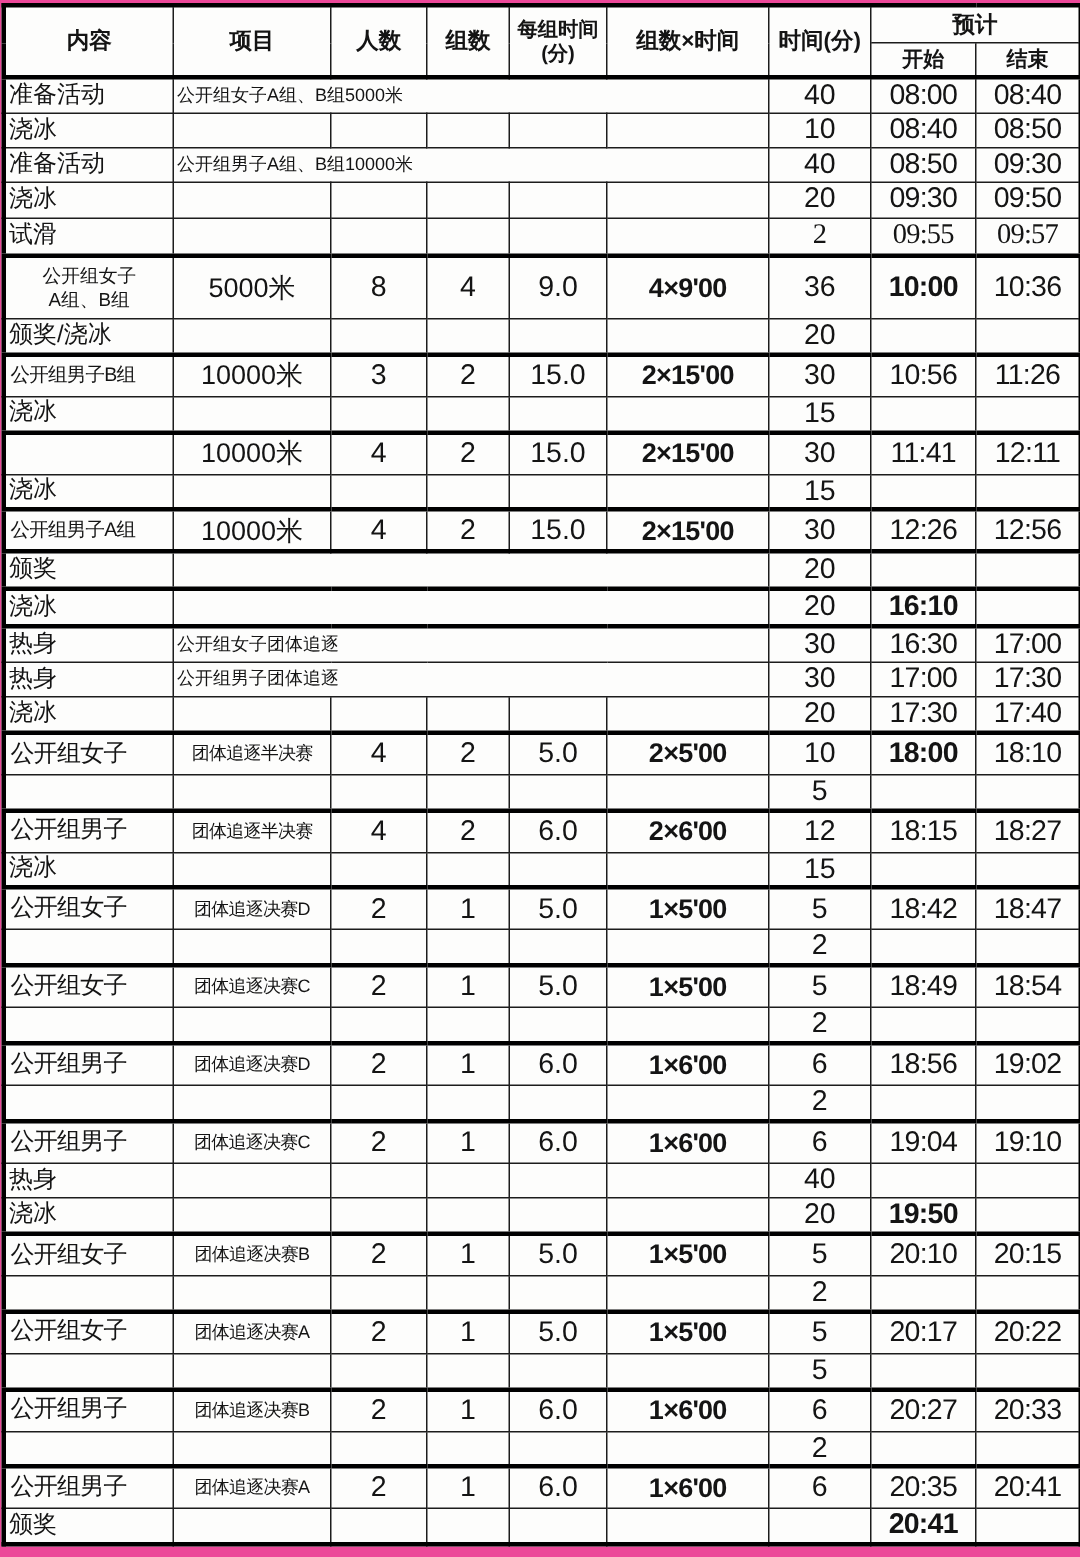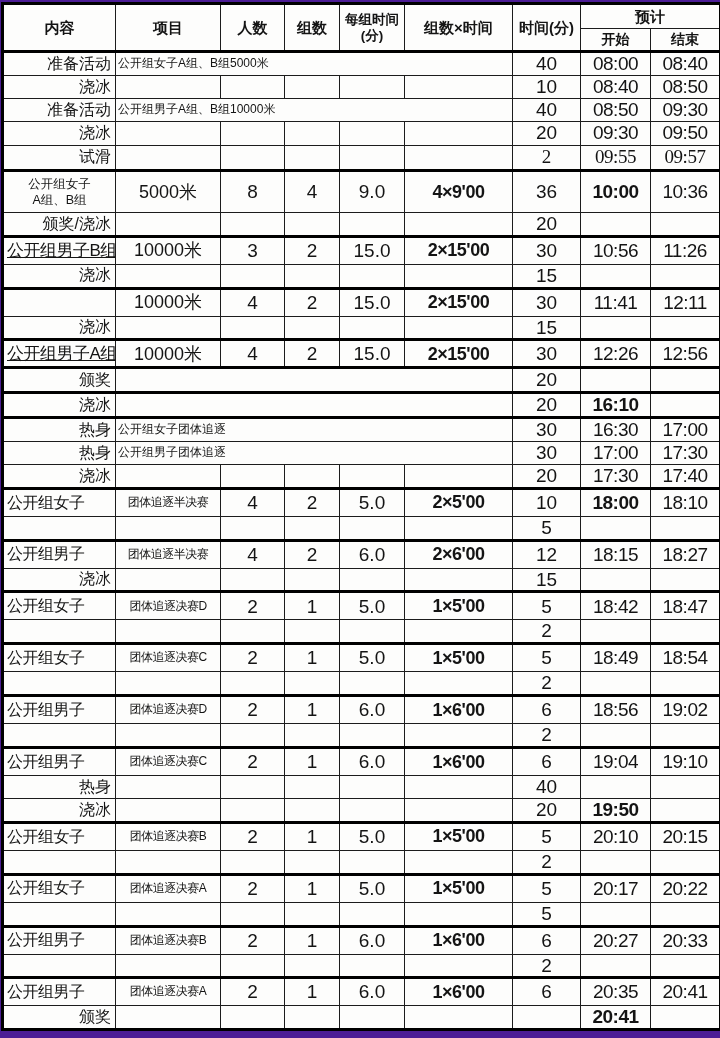--- a/index.html
+++ b/index.html
@@ -1,38 +1,38 @@
 <!DOCTYPE html>
 <html><head>
 <meta charset="utf-8">
 <style>
   html,body{margin:0;padding:0;background:#f5f5f3;}
   .page{
-    width:720px;height:1038px;background:#4c1d95;box-sizing:border-box;
+    width:720px;height:1038px;background:#ec4899;box-sizing:border-box;
     padding:2px 1px;font-family:"Liberation Sans","DejaVu Sans",sans-serif;color:#141414;
   }
   table.sched{
     border-collapse:collapse;table-layout:fixed;width:718px;
     border:3px solid #000;background:#fdfdfc;
   }
   .sched th,.sched td{
     border:1px solid #1c1c1c;overflow:hidden;padding:0 2px;
     text-align:center;vertical-align:middle;line-height:1.15;
     white-space:nowrap;
   }
   .sched thead th{font-weight:bold;font-size:15px;}
   .sched thead tr.h1 th{height:23px;}
   .sched thead tr.h2 th{height:21px;font-size:14px;}
   .sched thead{border-bottom:3px solid #000;}
   th .two-line{display:block;font-size:13.5px;line-height:1.12;}
   th.small-h{font-size:13.5px;}
   tr.tt td{border-top:3px solid #000;}
-  td.c-act{text-align:right;font-size:16px;padding-right:4px;}
+  td.c-act{text-align:left;font-size:16px;padding-right:21px;}
   td.c-grp{text-align:left;font-size:16px;padding-left:3px;letter-spacing:-0.5px;}
-  td.c-grpsm{text-align:left;font-size:17px;padding-left:3px;letter-spacing:-0.5px;text-decoration:underline;}
+  td.c-grpsm{text-align:left;font-size:13px;padding-left:3px;letter-spacing:-0.5px;}
   td.c-grp2{text-align:center;font-size:12.5px;white-space:pre-line;line-height:1.3;}
   td.mcell{text-align:left;font-size:12px;}
   td.e-big{font-size:18px;}
   td.e-sm{font-size:12px;letter-spacing:-0.5px;}
   td.num{font-size:19px;}
   td.gxt{font-size:18px;font-weight:bold;letter-spacing:-0.5px;}
   td.time{font-size:19px;letter-spacing:-0.5px;}
   td.bold{font-weight:bold;}
 </style>
 </head>

